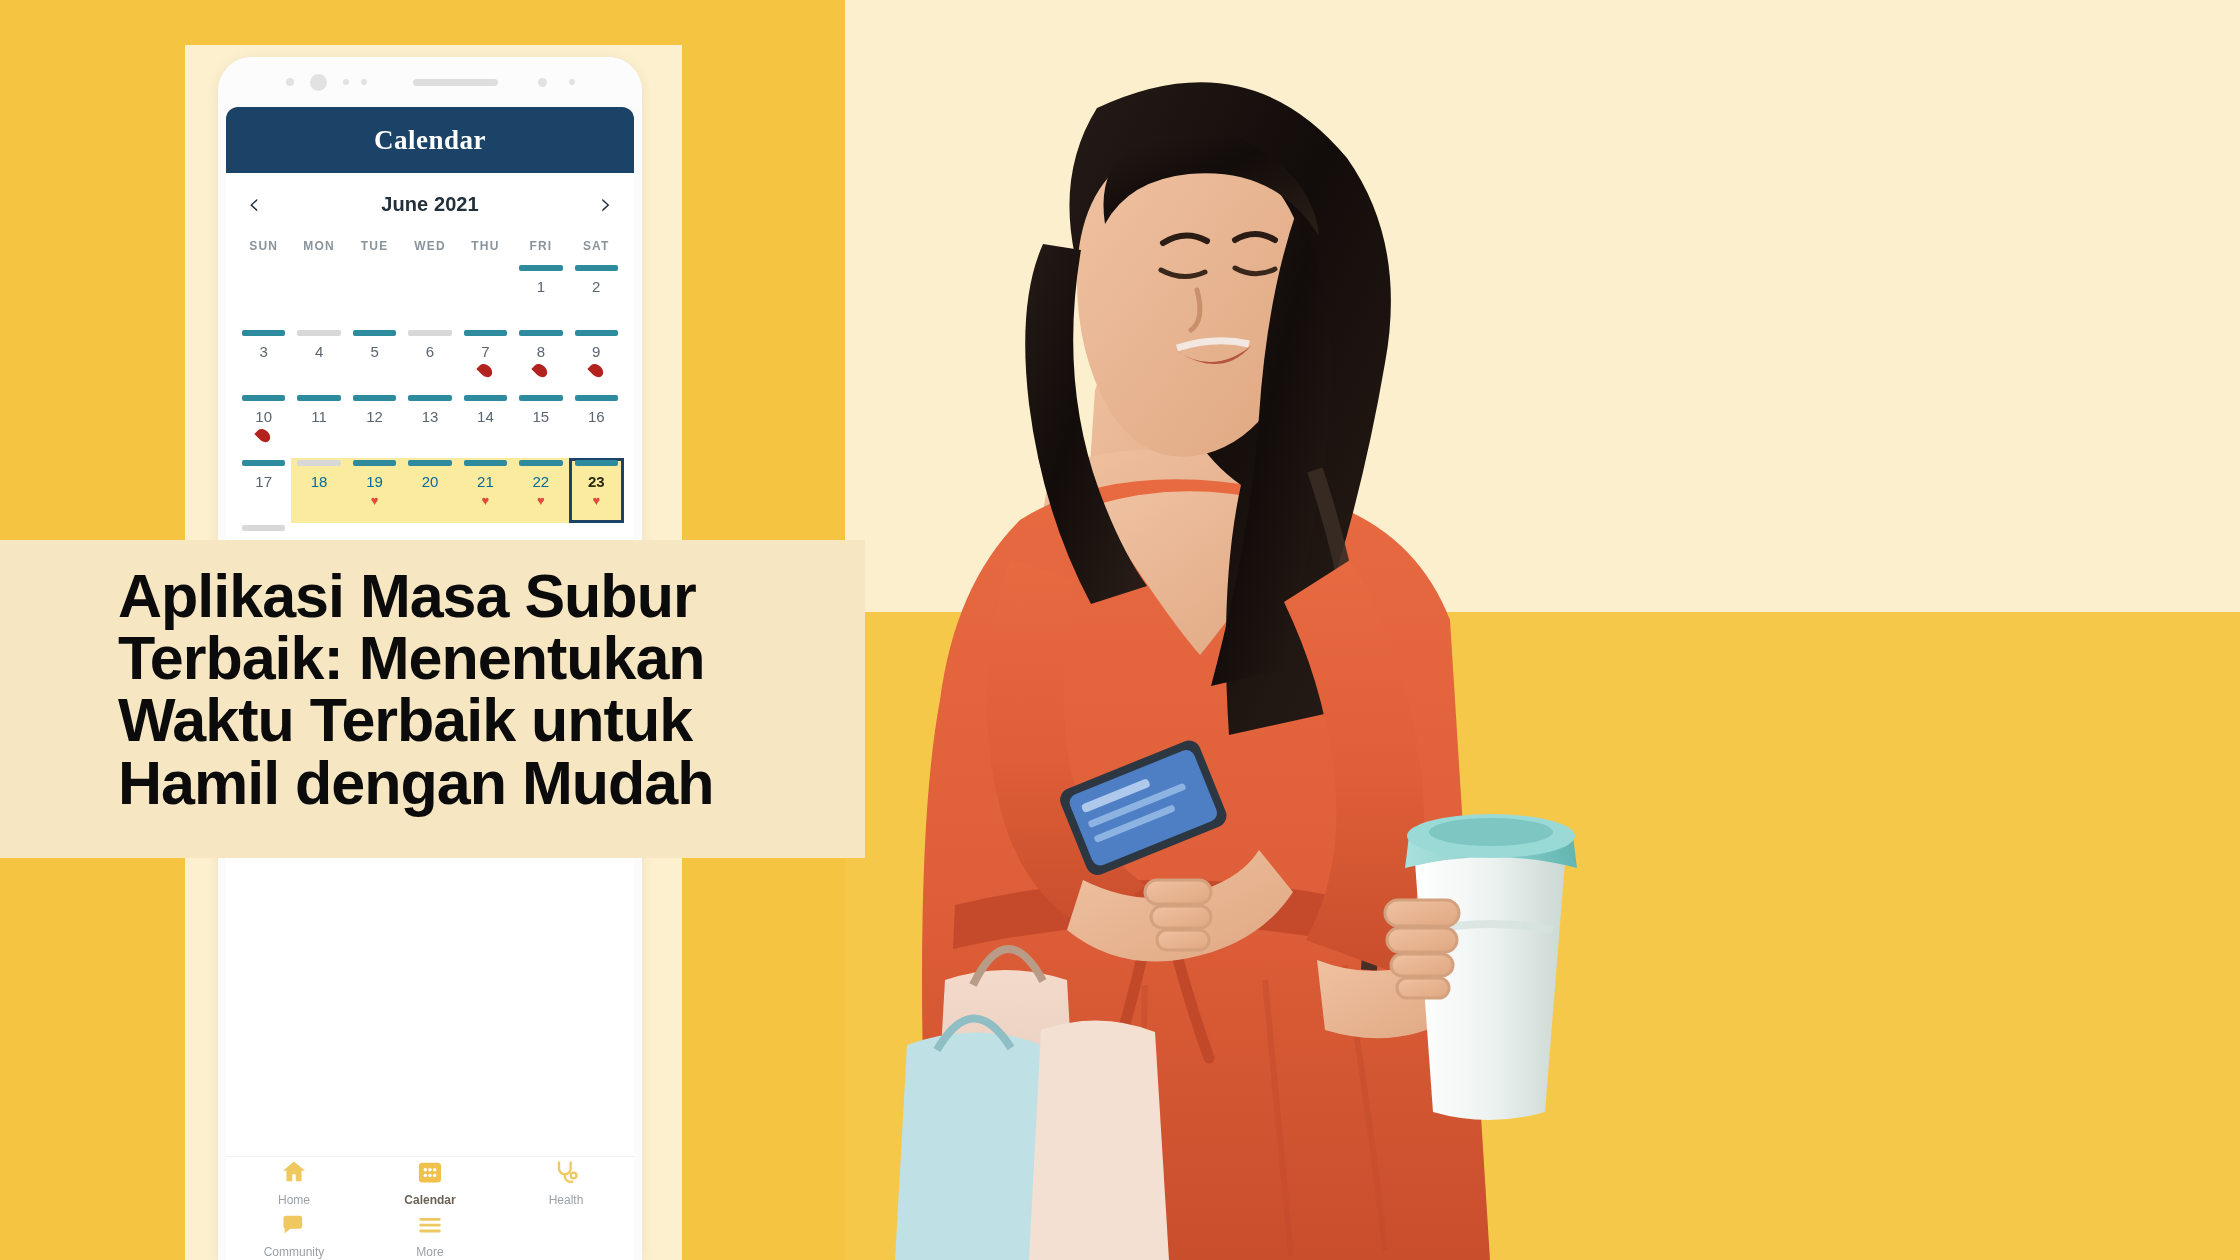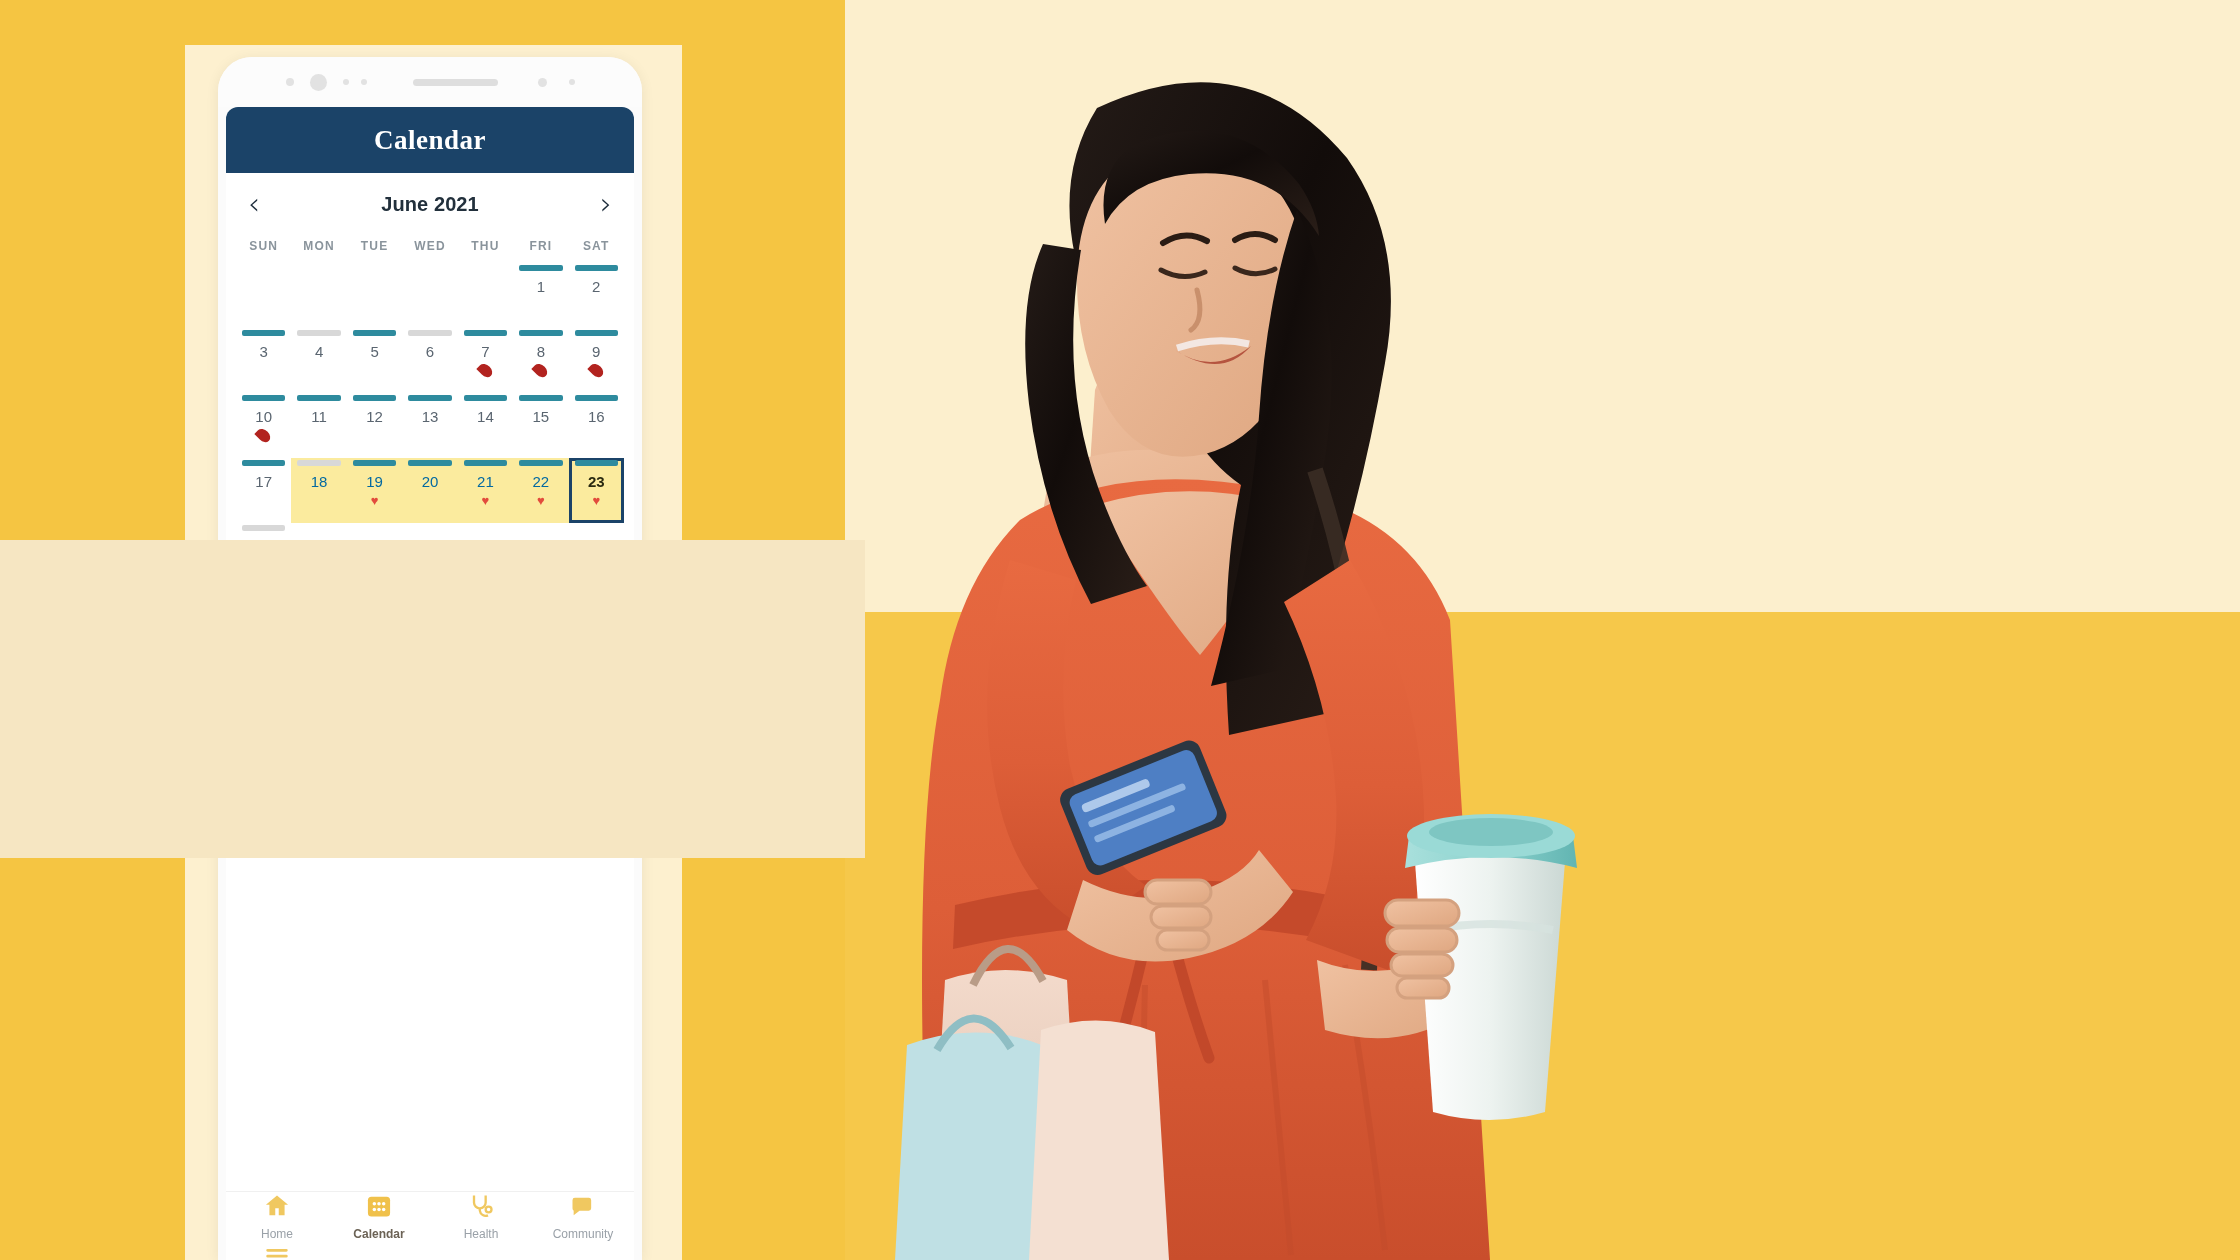--- a/index.html
+++ b/index.html
@@ -101,23 +101,23 @@
   .cell.selected { outline:3px solid #1B4368; outline-offset:-3px; }
   .cell.selected .num { font-weight:700; color:#2A2A10; }
   .drop {
     width:11px; height:15px; margin-top:3px; background:#B2231F;
     border-radius:0 60% 55% 55%; transform:rotate(-45deg);
   }
   .heart { font-size:13px; color:#E24B3C; line-height:1; margin-top:4px; }
 
   
   .bottom-nav {
-    position:absolute; left:0; bottom:0; width:100%; height:69px; background:#FFFFFF;
+    position:absolute; left:0; bottom:0; width:100%; height:104px; background:#FFFFFF;
     border-top:1px solid #F0F0F0;
-    display:grid; grid-template-columns:repeat(4,1fr); align-items:center;
+    display:grid; grid-template-columns:repeat(3,1fr); align-items:center;
   }
   .nav-item { display:flex; flex-direction:column; align-items:center; gap:7px; }
   .nav-label { font-size:12px; color:#9AA1A8; }
   .nav-item.active .nav-label { color:#6B6255; font-weight:600; }
   .nav-ico { width:28px; height:28px; display:block; }
 
   
   .banner {
     position:absolute; left:0; top:540px; width:865px; height:318px;
     background:#F6E6C2;
@@ -506,14 +506,15 @@
                 <path d="M4 8h16M4 13h16M4 18h16"></path>
               </svg>
             </span>
             <span class="nav-label">More</span>
           </div>
         </div>
     </div>
   </div>
 
   <div class="banner"></div>
+  <div class="headline">Aplikasi Masa Subur Terbaik: Menentukan Waktu Terbaik untuk Hamil dengan Mudah</div>
 
 </div>
 
 </body></html>

